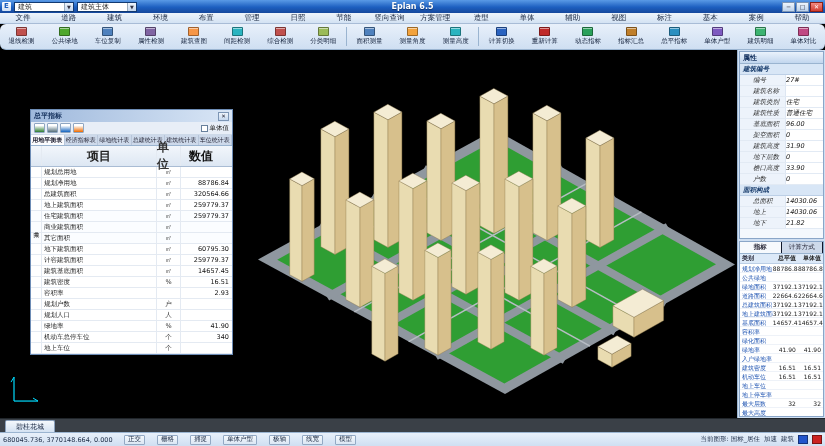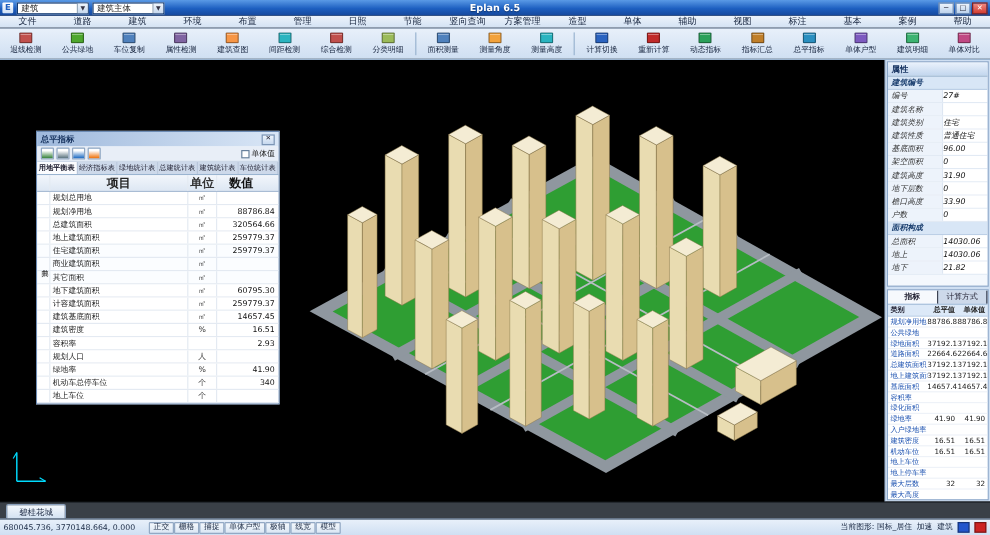--- a/index.html
+++ b/index.html
@@ -11,36 +11,36 @@
   .combo{background:#fff;color:#222;height:10px;display:flex;align-items:center;font-size:7px;padding-left:3px;border:1px solid #123a72;min-width:60px;justify-content:space-between;}
   .combo .arrow{width:9px;height:8px;background:linear-gradient(#eef4fb,#c6d8ee);border-left:1px solid #9ab;font-size:5px;color:#334;display:flex;align-items:center;justify-content:center;}
   .win-title{position:absolute;left:50%;transform:translateX(-50%);font-size:8px;font-weight:bold;text-shadow:0 1px 1px rgba(0,0,0,.4);}
   .win-btns{margin-left:auto;display:flex;gap:1px;}
   .win-btn{width:13px;height:10px;background:linear-gradient(#eef4fb,#bcd2ec);border:1px solid #7c95b5;color:#223;font-size:6px;display:flex;align-items:center;justify-content:center;}
   .win-btn.close{background:linear-gradient(#f28b82,#d23c30);color:#fff;border-color:#8c2018;}
   
   .menubar{height:11px;background:linear-gradient(#eef4fb,#d3e2f3);display:flex;align-items:center;border-bottom:1px solid #a8bcd6;flex:0 0 11px;}
   .menu-item{flex:1;text-align:center;font-size:7.5px;color:#14223c;white-space:nowrap;}
   
-  .toolbar{height:26px;background:linear-gradient(#e8f0fa,#cfdff2);display:flex;align-items:stretch;border-bottom:1px solid #9ab4d0;padding:1px 0;flex:0 0 26px;}
+  .toolbar{height:26px;background:linear-gradient(#e8f0fa,#cfdff2);display:flex;align-items:stretch;border-bottom:1px solid #9ab4d0;padding:1px 0;flex:0 0 26px;border-radius:6px;}
   .tb-btn{flex:1;min-width:0;display:flex;flex-direction:column;align-items:center;justify-content:center;gap:1px;border:1px solid transparent;border-radius:2px;}
   .tb-icon{width:11px;height:9px;border-radius:1px;border:1px solid rgba(0,0,0,.35);box-shadow:inset 0 1px 0 rgba(255,255,255,.5);}
   .tb-label{font-size:6.5px;white-space:nowrap;color:#14223c;}
   .tb-sep{width:1px;background:#9ab4d0;margin:2px 1px;}
   
   .main{flex:1;display:flex;min-height:0;}
   .viewport{flex:1;background:#000;position:relative;overflow:hidden;}
   #scene{position:absolute;inset:0;width:100%;height:100%;}
   .rightbar{width:88px;display:flex;flex-direction:column;background:#cfdff2;border-left:1px solid #9ab4d0;padding:1px;gap:2px;}
   .side-panel{background:#f4f8fd;border:1px solid #8aa6c8;display:flex;flex-direction:column;overflow:hidden;}
   .sp-header{height:12px;background:linear-gradient(#eaf2fc,#c2d6ee);font-size:7px;font-weight:bold;display:flex;align-items:center;padding:0 3px;border-bottom:1px solid #9ab4d0;color:#13305e;flex:0 0 12px;}
   .prop-body{flex:1;overflow:hidden;font-style:italic;}
   .prop-sec{height:11px;line-height:11px;background:#d8e6f6;font-weight:bold;font-size:6.5px;padding-left:3px;color:#1a3e6e;border-bottom:1px solid #bccfe6;}
   .prop-row{display:flex;height:11px;line-height:10px;border-bottom:1px solid #e2eaf4;font-size:6.5px;}
-  .prop-row .lbl{width:46px;padding-left:3px;background:#edf3fb;border-right:1px solid #dde6f2;color:#333;overflow:hidden;white-space:nowrap;}
+  .prop-row .lbl{width:46px;padding-left:13px;background:#edf3fb;border-right:1px solid #dde6f2;color:#333;overflow:hidden;white-space:nowrap;}
   .prop-row .val{flex:1;padding-left:0;background:#fff;overflow:hidden;white-space:nowrap;}
   .metric-tabs{display:flex;height:12px;background:#c2d6ee;border-bottom:1px solid #9ab4d0;flex:0 0 12px;}
   .mtab{flex:1;font-size:6.5px;display:flex;align-items:center;justify-content:center;border-right:1px solid #0f172a;background:#cdd9ea;color:#223;}
   .mtab.active{background:#f6f9fd;font-weight:bold;}
   .mhead{display:flex;height:10px;background:#dce9f8;font-size:6px;border-bottom:1px solid #bccfe6;font-weight:bold;flex:0 0 10px;}
   .mbody{flex:1;overflow:hidden;background:#fff;}
   .mrow{display:flex;height:9px;line-height:9px;font-size:6px;border-bottom:1px solid #eef2f8;}
   .mc0{width:34px;padding-left:2px;color:#1a50b0;overflow:hidden;white-space:nowrap;}
   .mc1,.mc2{width:26px;text-align:right;padding-right:2px;overflow:hidden;white-space:nowrap;color:#222;}
   .mhead .mc0{color:#223;}
@@ -48,21 +48,21 @@
   .fpanel{position:absolute;left:30px;top:59px;width:203px;background:#f2f5fa;border:1px solid #6d8cb5;box-shadow:3px 3px 6px rgba(0,0,0,.55);}
   .fp-title{height:12px;background:linear-gradient(90deg,#9fb9dc,#d9e6f6);display:flex;align-items:center;font-size:7px;font-weight:bold;padding:0 3px;color:#14305c;}
   .fp-close{margin-left:auto;width:11px;height:9px;background:linear-gradient(#eef4fb,#c6d8ee);border:1px solid #7c95b5;font-size:5.5px;display:flex;align-items:center;justify-content:center;color:#223;}
   .fp-tools{height:13px;display:flex;align-items:center;gap:2px;padding:0 3px;background:#e8eef7;border-bottom:1px solid #cdd9e8;}
   .fp-tool{width:11px;height:10px;border:1px solid #8fa6c2;border-radius:1px;box-shadow:inset 0 1px 0 rgba(255,255,255,.6);}
   .fp-check{margin-left:auto;display:flex;align-items:center;gap:2px;font-size:6.5px;color:#222;}
   .checkbox{width:7px;height:7px;border:1px solid #67809c;background:#fff;}
   .fp-tabs{display:flex;height:11px;background:#d8e3f2;border-bottom:1px solid #9ab4d0;}
   .fp-tab{flex:1;font-size:6px;display:flex;align-items:center;justify-content:center;border-right:1px solid #b8c6da;background:#cdd9ea;white-space:nowrap;color:#223;}
   .fp-tab.active{background:#fbfcfe;font-weight:bold;}
-  .ft-head{display:flex;height:14px;background:linear-gradient(#f2f6fb,#dde7f3);border-bottom:1px solid #a9bcd4;font-size:10px;font-weight:bold;color:#223;}
+  .ft-head{display:flex;height:21px;background:linear-gradient(#f2f6fb,#dde7f3);border-bottom:1px solid #a9bcd4;font-size:12px;font-weight:bold;color:#223;}
   .ft-row{display:flex;height:11px;font-size:6.5px;border-bottom:1px solid #e4eaf2;background:#fff;}
   .ft-g{width:11px;border-right:1px solid #e4eaf2;display:flex;align-items:center;justify-content:center;font-size:6px;color:#333;writing-mode:vertical-rl;}
   .ft-item{flex:1;padding-left:2px;display:flex;align-items:center;overflow:hidden;white-space:nowrap;color:#222;}
   .ft-unit{width:24px;border-left:1px solid #e4eaf2;display:flex;align-items:center;justify-content:center;color:#333;}
   .ft-val{width:52px;border-left:1px solid #e4eaf2;display:flex;align-items:center;justify-content:flex-end;padding-right:3px;color:#111;}
   .ft-head .ft-item{justify-content:center;padding-left:0;}
   .ft-head .ft-val{justify-content:center;padding-right:11px;}
   .grouped{background:#fbfdff;}
   
   .doctabs{height:14px;background:#3a4047;display:flex;align-items:flex-end;padding-left:5px;border-top:1px solid #20252a;flex:0 0 14px;}
@@ -372,20 +372,26 @@
               <span class="ft-val">16.51</span>
             </div>
             <div class="ft-row">
               <span class="ft-g"></span>
               <span class="ft-item">容积率</span>
               <span class="ft-unit"></span>
               <span class="ft-val">2.93</span>
             </div>
             <div class="ft-row">
               <span class="ft-g"></span>
+              <span class="ft-item">规划户数</span>
+              <span class="ft-unit">户</span>
+              <span class="ft-val"></span>
+            </div>
+            <div class="ft-row">
+              <span class="ft-g"></span>
               <span class="ft-item">规划人口</span>
               <span class="ft-unit">人</span>
               <span class="ft-val"></span>
             </div>
             <div class="ft-row">
               <span class="ft-g"></span>
               <span class="ft-item">绿地率</span>
               <span class="ft-unit">%</span>
               <span class="ft-val">41.90</span>
             </div>
@@ -565,21 +571,21 @@
       </div>
     </div>
   </div>
 
   <div class="doctabs">
     <div class="doctab">碧桂花城</div>
   </div>
 
   <div class="statusbar">
     <span class="coords">680045.736, 3770148.664, 0.000</span>
-    <span id="stoggles" style="display:flex;gap:0">
+    <span id="stoggles" style="display:flex;gap:12px">
         <span class="stoggle">正交</span>
         <span class="stoggle">栅格</span>
         <span class="stoggle">捕捉</span>
         <span class="stoggle">单体户型</span>
         <span class="stoggle">极轴</span>
         <span class="stoggle">线宽</span>
         <span class="stoggle">模型</span>
       </span>
     <span class="sright" id="sright">
         <span>当前图形: 国标_居住</span>

